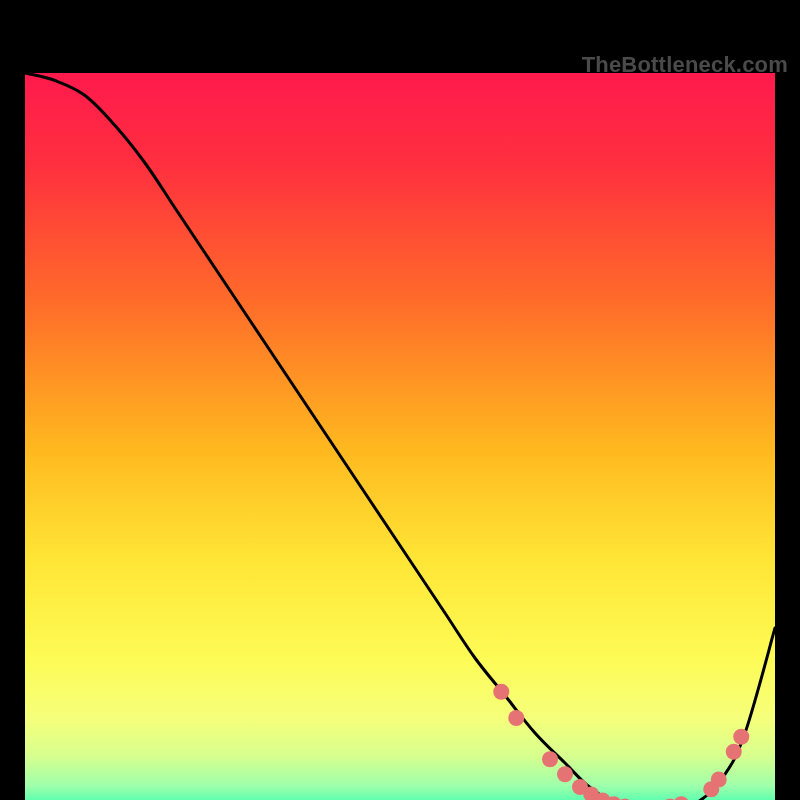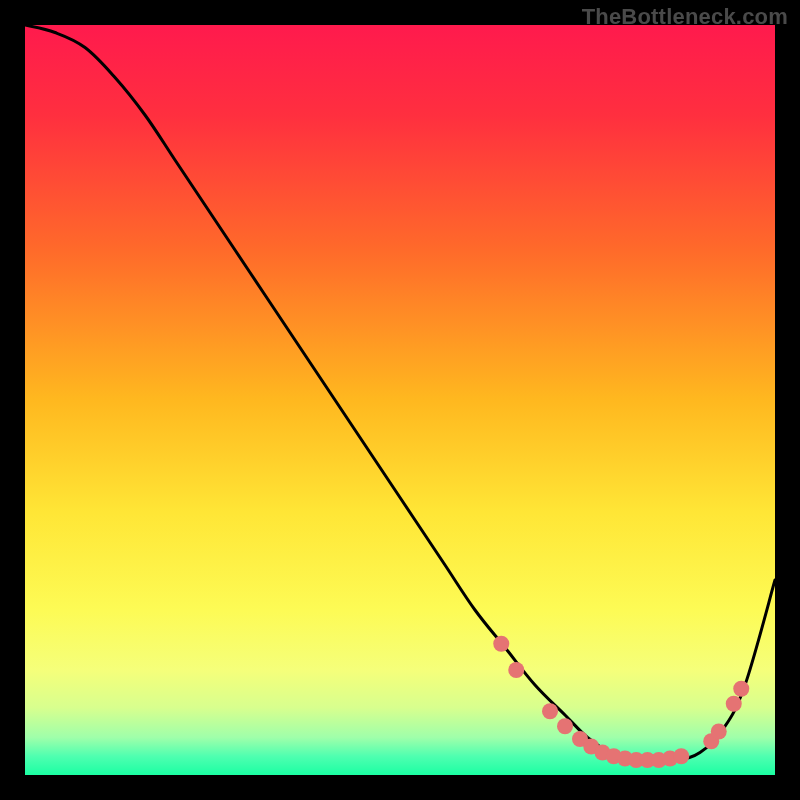--- a/index.html
+++ b/index.html
@@ -9,20 +9,21 @@
     height: 800px;
     background: #000;
     overflow: hidden;
     font-family: Arial, Helvetica, sans-serif;
   }
   .frame {
     position: relative;
     width: 800px;
     height: 592px;
     background: #000;
+    margin-top: 48px;
   }
   .watermark {
     position: absolute;
     top: 4px;
     right: 12px;
     color: #4a4a4a;
     font-size: 22px;
     font-weight: 600;
     letter-spacing: 0.2px;
     z-index: 5;

